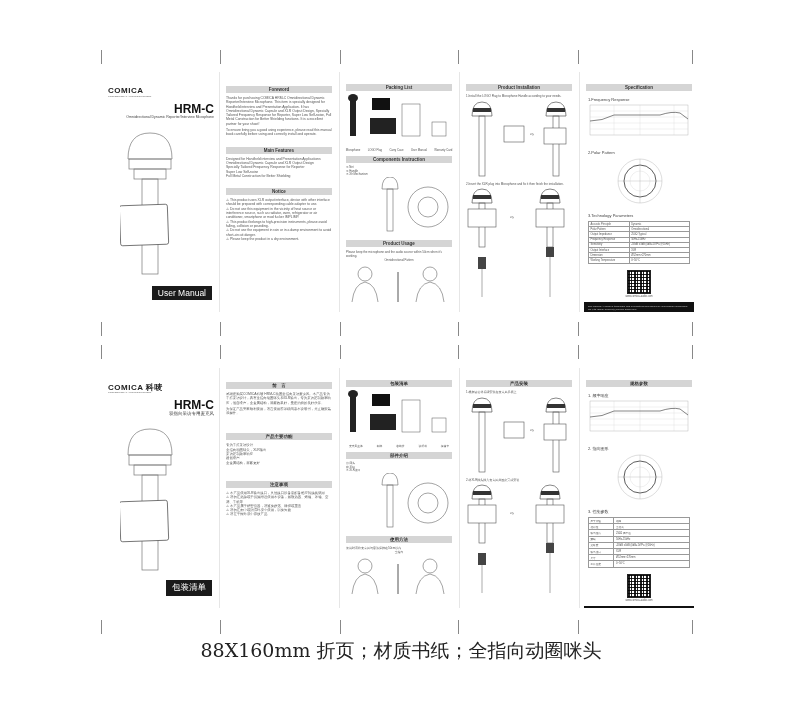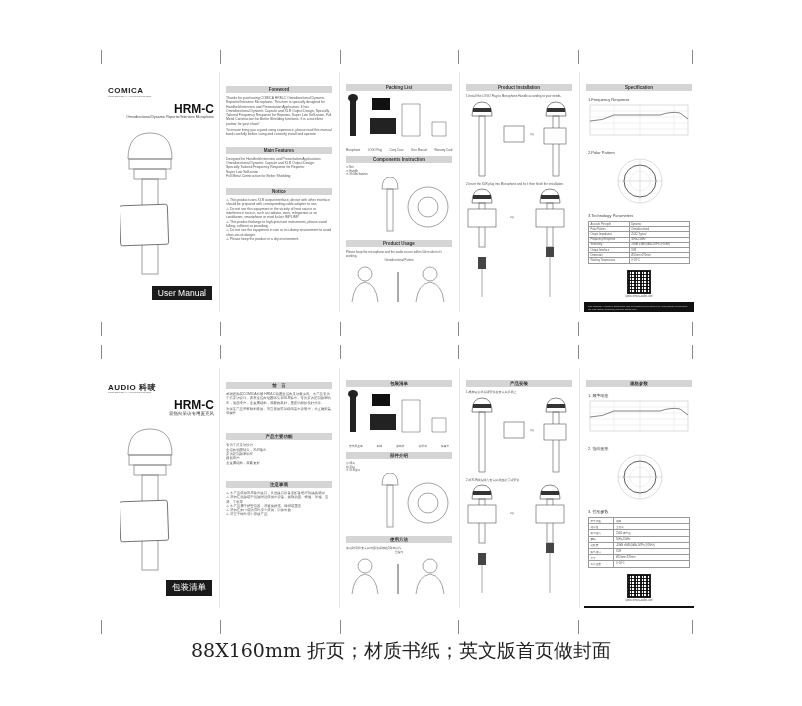--- a/index.html
+++ b/index.html
@@ -244,21 +244,21 @@
   </div>
 </div>
 
 <div class="sheet bottom">
   <div class="fold" style="left:119px"></div>
     <div class="fold" style="left:239px"></div>
     <div class="fold" style="left:359px"></div>
     <div class="fold" style="left:479px"></div>
 
   <div class="panel p0">
-    <div class="logo">AUDIO 科唛</div>
+    <div class="logo">COMICA 科唛</div>
     <div class="logo-sub">PROFESSIONAL AUDIO EQUIPMENT</div>
     <div class="model">HRM-C</div>
     <div class="subtitle" style="font-size:4.5px">双指向采访专用麦克风</div>
     <svg class="mic" width="60" height="150" viewBox="0 0 60 150">
       <path d="M8 32 Q8 6 30 6 Q52 6 52 32 Z" fill="none" stroke="#777" stroke-width="0.7"></path>
       <rect x="9" y="32" width="42" height="10" fill="none" stroke="#777" stroke-width="0.7"></rect>
       <rect x="14" y="42" width="32" height="10" fill="none" stroke="#777" stroke-width="0.7"></rect>
       <rect x="22" y="52" width="16" height="95" fill="none" stroke="#777" stroke-width="0.7"></rect>
       <rect x="0" y="78" width="48" height="40" rx="2" fill="#fff" stroke="#555" stroke-width="0.8" transform="rotate(-2 24 98)"></rect>
     </svg>
@@ -422,13 +422,13 @@
             <td>0~50°C</td>
           </tr>
     </tbody>
       </table>
     <div class="qr"></div>
     <div class="url">www.comica-audio.com</div>
     <div class="blackbar">The COMICA LOGO is trademark and is registered and owned by Comicaudio Technology Co.,Ltd. Email: support@comica-audio.com</div>
   </div>
 </div>
 
-<div class="footer-note">88X160mm 折页；材质书纸；英文版首页做封面</div>
+<div class="footer-note">88X160mm 折页；材质书纸；全指向动圈咪头</div>
 
 </body></html>

